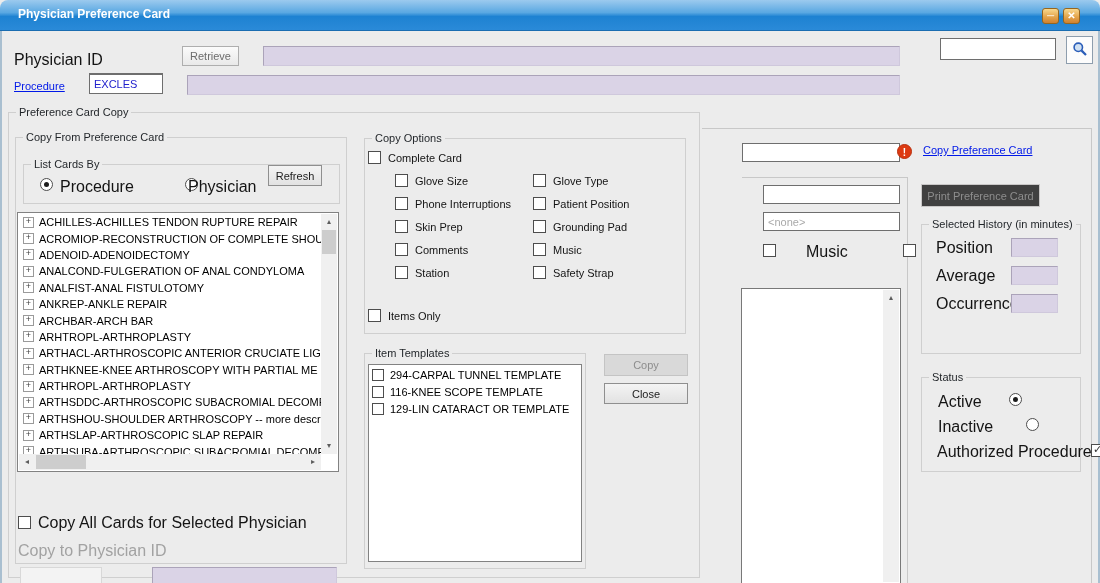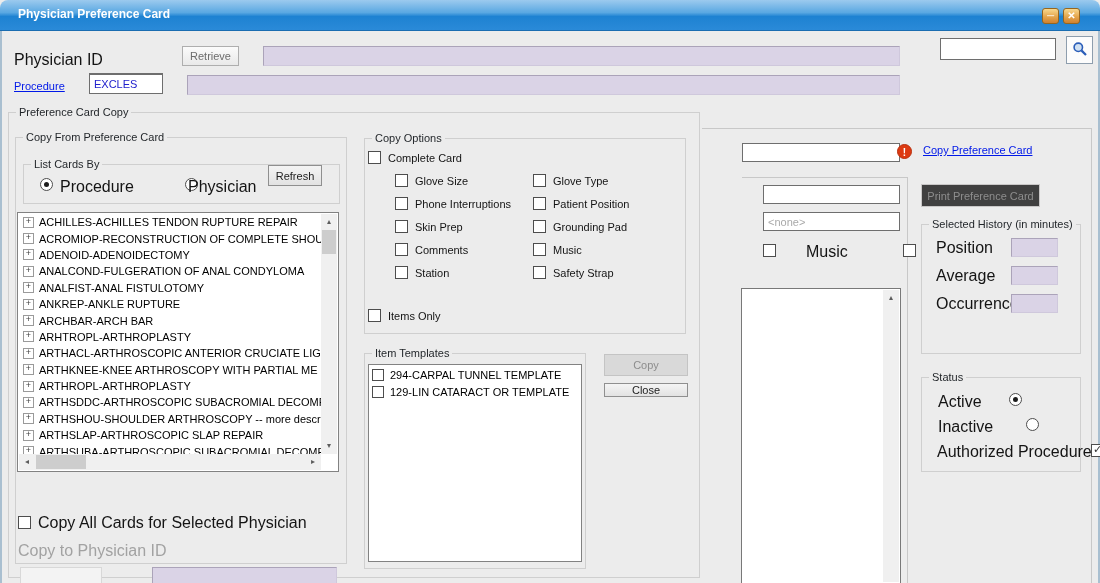--- a/index.html
+++ b/index.html
@@ -198,21 +198,21 @@
             <span>ANALCOND-FULGERATION OF ANAL CONDYLOMA</span>
           </div>
 
           <div class="tree-row">
             <span class="twisty">+</span>
             <span>ANALFIST-ANAL FISTULOTOMY</span>
           </div>
 
           <div class="tree-row">
             <span class="twisty">+</span>
-            <span>ANKREP-ANKLE RUPTURE</span>
+            <span>ANKREP-ANKLE REPAIR</span>
           </div>
 
           <div class="tree-row">
             <span class="twisty">+</span>
             <span>ARCHBAR-ARCH BAR</span>
           </div>
 
           <div class="tree-row">
             <span class="twisty">+</span>
             <span>ARHTROPL-ARTHROPLASTY</span>
@@ -342,26 +342,30 @@
 
   <div class="abs gbox" style="left:355px;top:240px;width:222px;height:216px">
     <span class="glabel">Item Templates</span>
     <div class="abs cblist" style="left:3px;top:10px;width:214px;height:198px">
 
         <div class="cbrow">
           <span class="cb"></span>
           <span>294-CARPAL TUNNEL TEMPLATE</span>
         </div>
 
-
         <div class="cbrow">
           <span class="cb"></span>
+          <span>116-KNEE SCOPE TEMPLATE</span>
+        </div>
+
+        <div class="cbrow">
+          <span class="cb"></span>
           <span>129-LIN CATARACT OR TEMPLATE</span>
         </div>
       </div>
   </div>
 
   <button class="abs btn dis" style="left:595px;top:241px;width:84px;height:22px">Copy</button>
-  <button class="abs btn" style="left:595px;top:270px;width:84px;height:14px">Close</button>
+  <button class="abs btn" style="left:595px;top:270px;width:84px;height:21px">Close</button>
 </div>
 
 
 
 
 </body></html>

